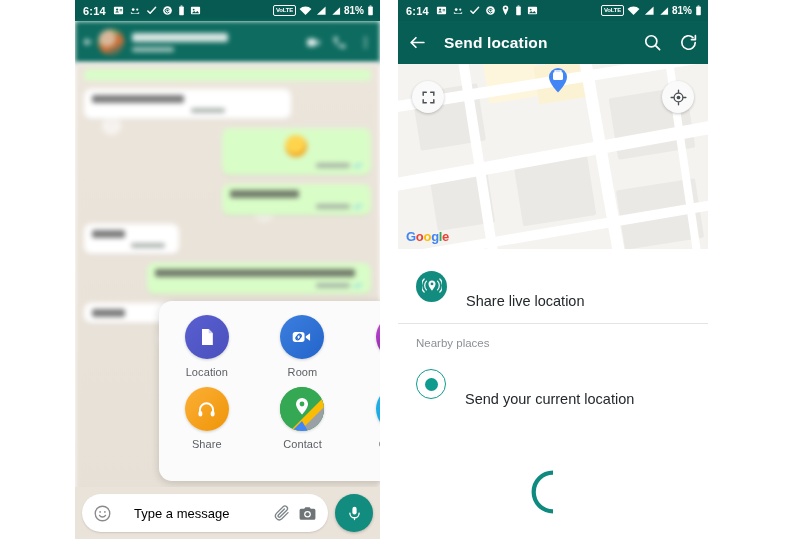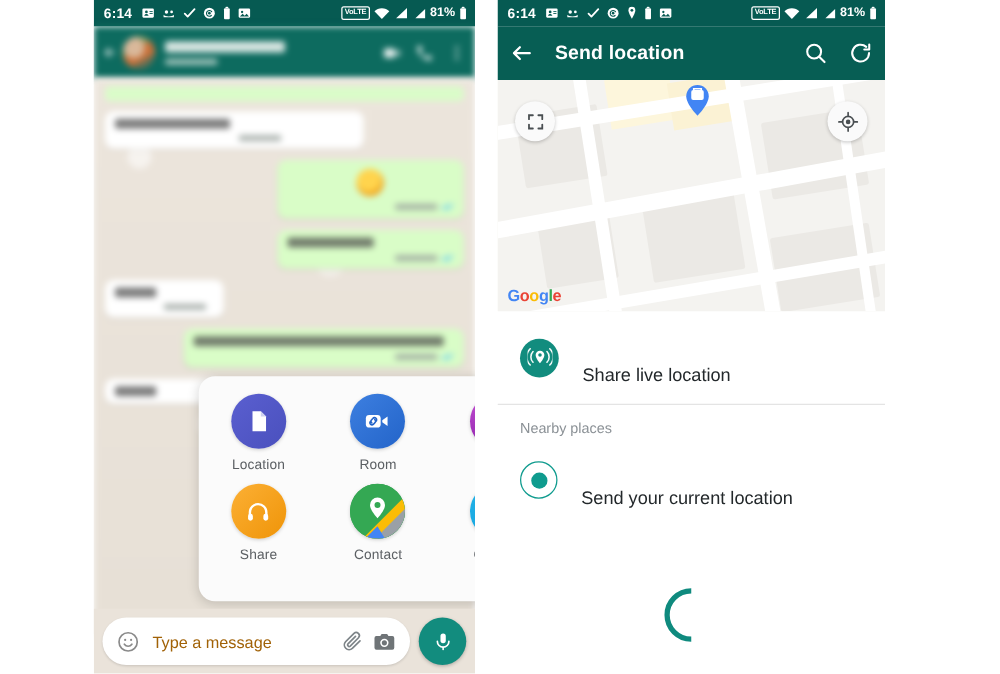--- a/index.html
+++ b/index.html
@@ -93,21 +93,21 @@
   
   .input-row {
     position: absolute; left: 0; bottom: 0; width: 305px; height: 52px;
     display: flex; align-items: center; padding: 0 7px; z-index: 7;
     background: #eae3da;
   }
   .input-pill {
     flex: 1 1 auto; height: 38px; background: #fff; border-radius: 19px;
     display: flex; align-items: center; padding: 0 11px; box-shadow: 0 1px 2px rgba(0,0,0,.13);
   }
-  .input-placeholder { font-size: 13px; color: #a16207; margin-left: 10px; flex: 1 1 auto; }
+  .input-placeholder { font-size: 13px; color: #000000; margin-left: 22px; flex: 1 1 auto; }
   .pill-ic { margin-left: 7px; flex: 0 0 auto; }
   .mic-fab {
     width: 38px; height: 38px; border-radius: 50%; background: #128c7e; margin-left: 7px;
     display: flex; align-items: center; justify-content: center; flex: 0 0 auto;
     box-shadow: 0 1px 3px rgba(0,0,0,.25);
   }
 
   
   .loc-header {
     height: 43px; background: #075e54; display: flex; align-items: center;

